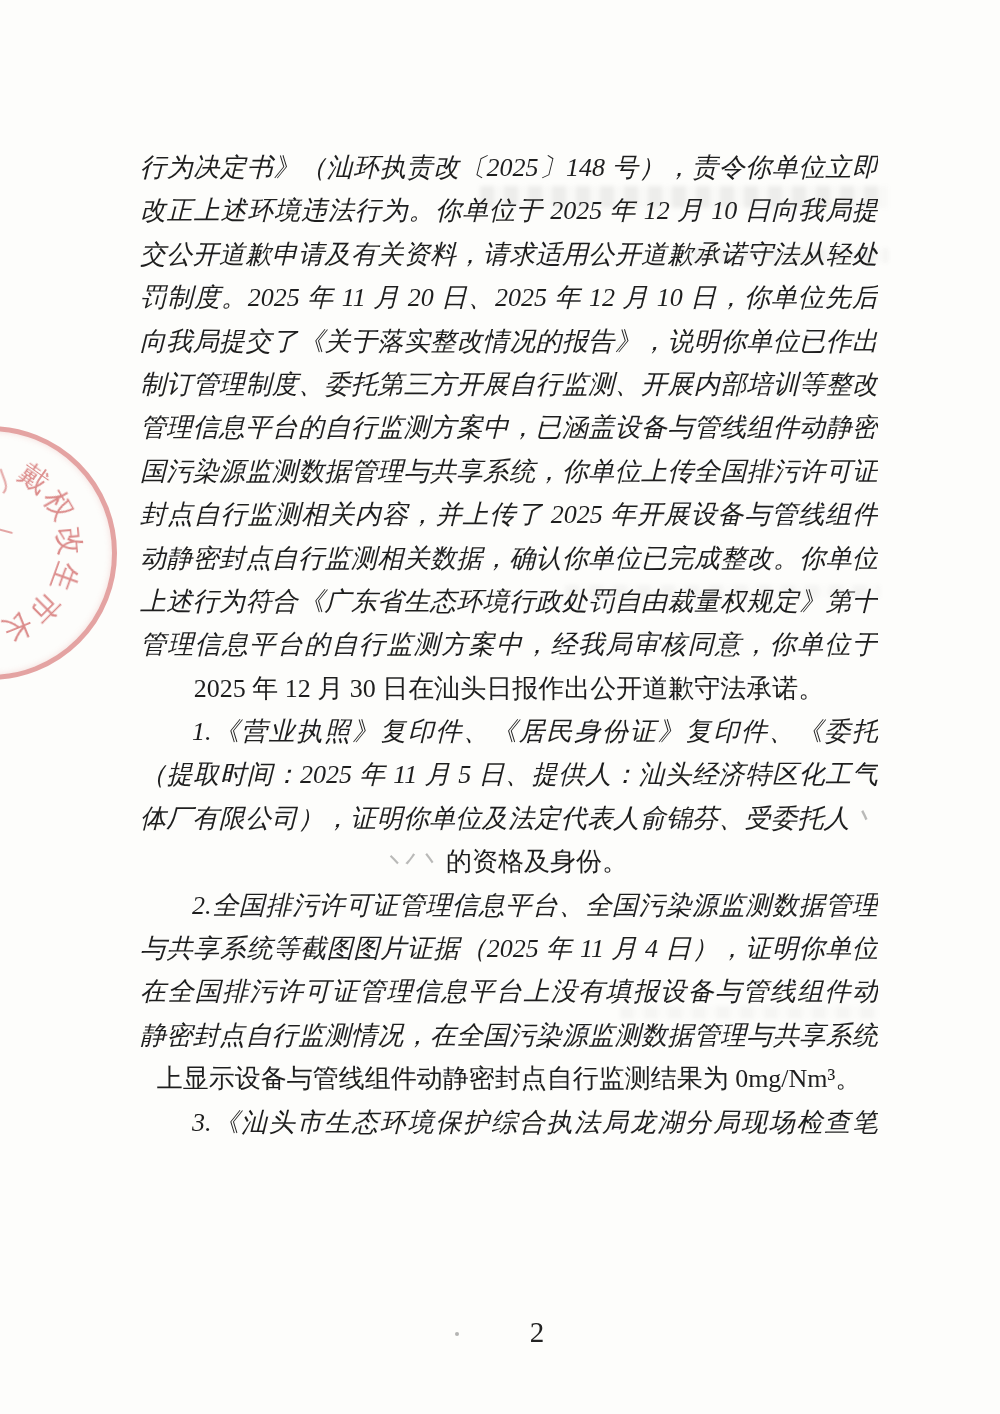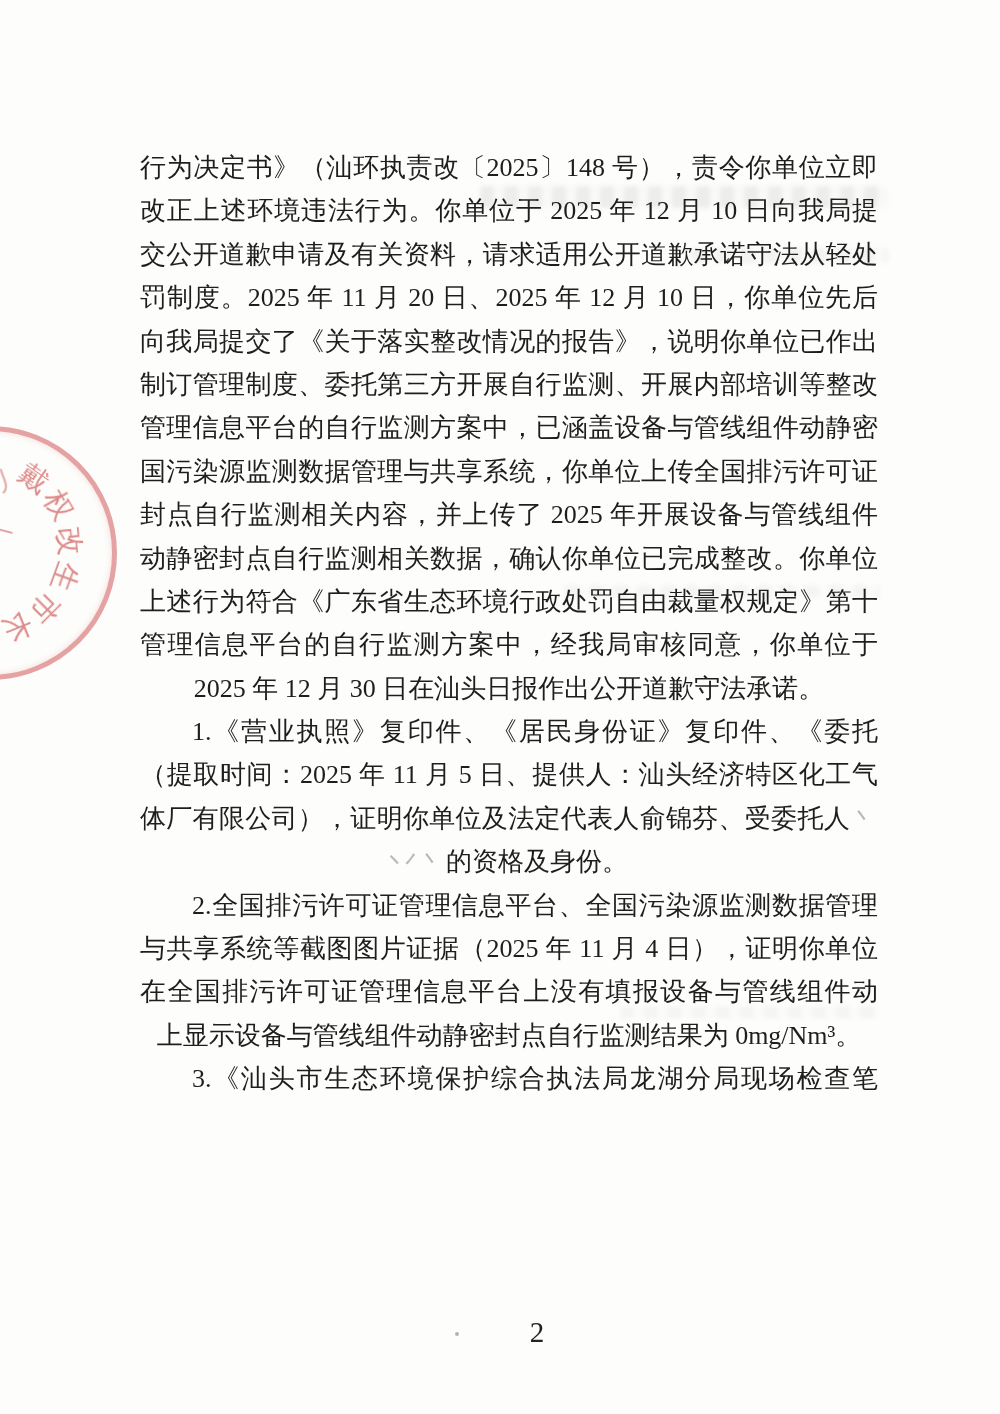--- a/index.html
+++ b/index.html
@@ -31,20 +31,21 @@
     font-weight: 400;
   }
   .line {
     height: 43.4px;
     overflow: hidden;
     text-align: center;
   }
   .line.justify {
     text-align: justify;
     text-align-last: justify;
+    font-style: italic;
   }
   .line.indent {
     padding-left: 52px;
   }
   .faint {
     opacity: 0.30;
     letter-spacing: 2px;
   }
   
   .seal {
@@ -158,19 +159,20 @@
       <div class="line justify">上述行为符合《广东省生态环境行政处罚自由裁量权规定》第十</div>
       <div class="line justify">管理信息平台的自行监测方案中，经我局审核同意，你单位于</div>
       <div class="line">2025 年 12 月 30 日在汕头日报作出公开道歉守法承诺。</div>
       <div class="line justify indent">1.《营业执照》复印件、《居民身份证》复印件、《委托书》</div>
       <div class="line justify">（提取时间：2025 年 11 月 5 日、提供人：汕头经济特区化工气</div>
       <div class="line justify">体厂有限公司），证明你单位及法定代表人俞锦芬、受委托人<span class="faint">丶丶</span></div>
       <div class="line"><span class="faint">丷丶</span>的资格及身份。</div>
       <div class="line justify indent">2.全国排污许可证管理信息平台、全国污染源监测数据管理</div>
       <div class="line justify">与共享系统等截图图片证据（2025 年 11 月 4 日），证明你单位</div>
       <div class="line justify">在全国排污许可证管理信息平台上没有填报设备与管线组件动</div>
+      <div class="line justify">静密封点自行监测情况，在全国污染源监测数据管理与共享系统</div>
       <div class="line">上显示设备与管线组件动静密封点自行监测结果为 0mg/Nm³。</div>
       <div class="line justify indent">3.《汕头市生态环境保护综合执法局龙湖分局现场检查笔录》</div>
     </div>
 
   <div class="page-number">2</div>
 
 </div>
 
 </body></html>

